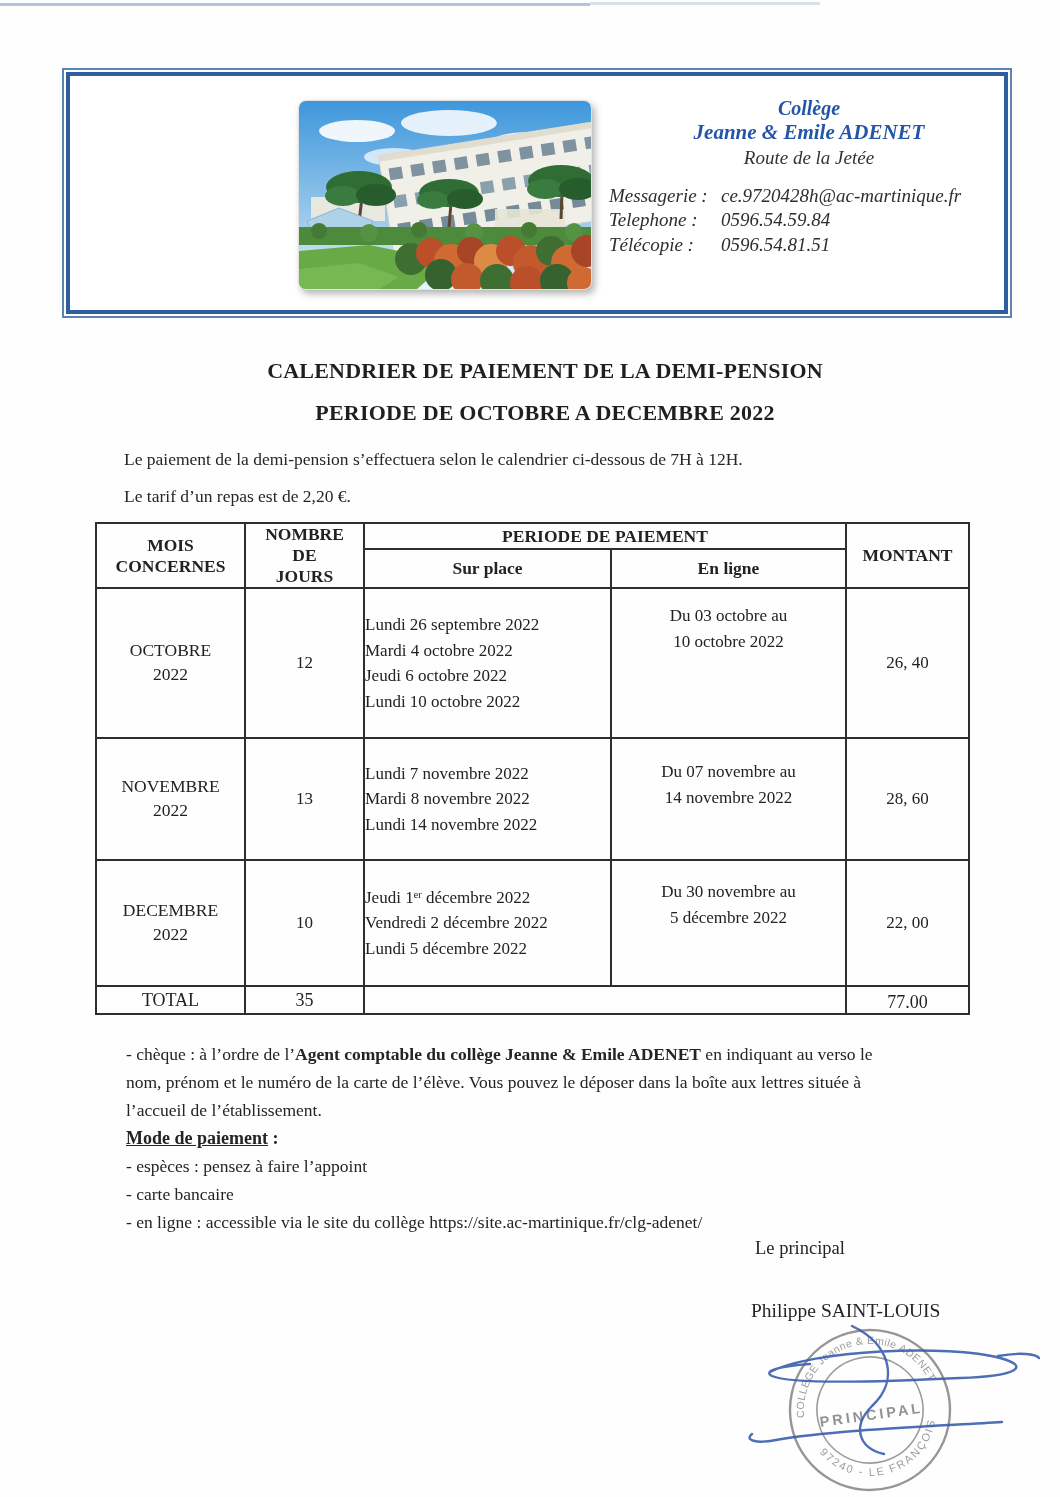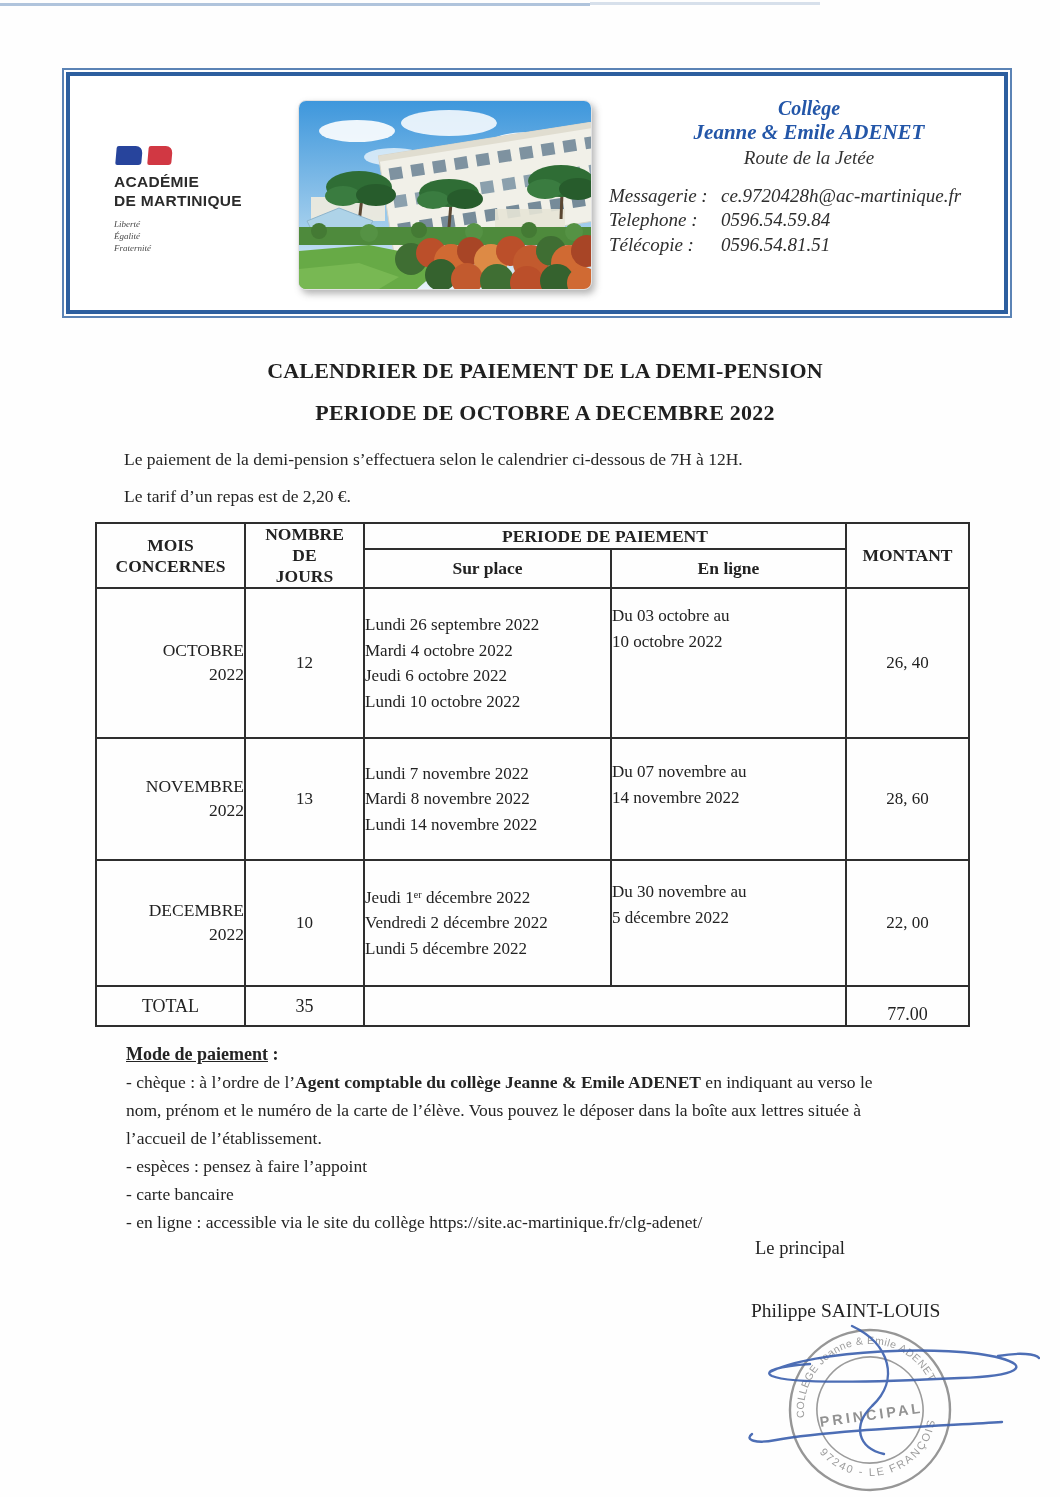--- a/index.html
+++ b/index.html
@@ -37,24 +37,24 @@
   .title-line{position:absolute;left:30px;width:1030px;text-align:center;font-weight:bold;font-size:22px;letter-spacing:.2px;color:#1f1f1f;}
   .t1{top:358px;} .t2{top:400px;}
   .para{position:absolute;left:124px;font-size:17.5px;color:#262626;}
   .p1{top:449px;} .p2{top:486px;}
 
   
   table.paytable{position:absolute;left:95px;top:522px;width:873px;border-collapse:collapse;table-layout:fixed;font-size:17px;color:#222;}
   .paytable th,.paytable td{border:2px solid #2e2e2e;padding:0;}
   .paytable th{font-size:17.5px;font-weight:bold;text-align:center;vertical-align:middle;}
   .pre{white-space:pre-line;}
-  .cell-mois{text-align:right;vertical-align:middle;font-size:17.5px;line-height:1.35;margin-left:16px;}
+  .cell-mois{text-align:center;vertical-align:middle;font-size:17.5px;line-height:1.35;margin-left:16px;}
   .cell-jours{text-align:center;vertical-align:middle;}
   .cell-dates{vertical-align:middle;padding:8px 6px 8px 14px;line-height:1.5;}
-  .cell-enligne{vertical-align:top;line-height:1.5;}
+  .cell-enligne{text-align:center;vertical-align:top;line-height:1.5;}
   .cell-montant{text-align:center;vertical-align:middle;}
   .row-total td{font-size:18px;}
   .total-label{text-align:center;}
   .total-jours{text-align:center;border-radius:19px;}
   .total-montant{text-align:center;vertical-align:bottom;padding-bottom:2px;}
 
   
   .modes{position:absolute;left:126px;top:1040px;width:782px;font-size:17.5px;line-height:28px;color:#242424;}
   .modes-heading{font-weight:bold;text-decoration:underline;font-size:18px;}
   .modes-heading-colon{font-weight:bold;font-size:18px;}
@@ -69,35 +69,20 @@
 <body>
 
 <div class="page">
 
   <div class="scan-line-a"></div>
   <div class="scan-line-b"></div>
 
   <div class="frame">
     <div class="frame-inner"></div>
 
-    <div class="academy">
-      <div class="flag">
-        <div class="flag-b"></div>
-        <div class="flag-r"></div>
-      </div>
-      <div class="academy-name">
-        <div>ACADÉMIE</div>
-        <div>DE MARTINIQUE</div>
-      </div>
-      <div class="motto">
-        <div>Liberté</div>
-        <div>Égalité</div>
-        <div>Fraternité</div>
-      </div>
-    </div>
 
     <div class="photo">
       <svg width="292" height="188" viewBox="0 0 292 188">
         <defs>
           <linearGradient id="sky" x1="0" y1="0" x2="0" y2="1">
             <stop offset="0" stop-color="#3e97dc"></stop>
             <stop offset="0.65" stop-color="#9fccec"></stop>
             <stop offset="1" stop-color="#e8f3fa"></stop>
           </linearGradient>
         </defs>
@@ -249,35 +234,35 @@
       <td class="cell-dates">
         <div>Jeudi 1ᵉʳ décembre 2022</div>
         <div>Vendredi 2 décembre 2022</div>
         <div>Lundi 5 décembre 2022</div>
       </td>
       <td class="cell-enligne pre" style="padding-top:18px">Du 30 novembre au
 5 décembre 2022</td>
       <td class="cell-montant">22, 00</td>
     </tr>
 
-    <tr class="row-total" style="height:40px">
+    <tr class="row-total" style="height:28px">
       <td class="total-label">TOTAL</td>
       <td class="total-jours">35</td>
       <td colspan="2"></td>
       <td class="total-montant">77.00</td>
     </tr>
   </tbody>
     </table>
 
   <div class="modes">
     <div>
+      <span>- chèque : à l’ordre de l’</span><span class="bold">Agent comptable du collège Jeanne &amp; Emile ADENET</span><span> en indiquant au verso le nom, prénom et le numéro de la carte de l’élève. Vous pouvez le déposer dans la boîte aux lettres située à l’accueil de l’établissement.</span>
+    </div>
+    <div>
       <span class="modes-heading">Mode de paiement</span><span class="modes-heading-colon"> :</span>
-    </div>
-    <div>
-      <span>- chèque : à l’ordre de l’</span><span class="bold">Agent comptable du collège Jeanne &amp; Emile ADENET</span><span> en indiquant au verso le nom, prénom et le numéro de la carte de l’élève. Vous pouvez le déposer dans la boîte aux lettres située à l’accueil de l’établissement.</span>
     </div>
     <div>- espèces : pensez à faire l’appoint</div>
     <div>- carte bancaire</div>
     <div>- en ligne : accessible via le site du collège https://site.ac-martinique.fr/clg-adenet/</div>
   </div>
 
   <div class="sig-role">Le principal</div>
   <div class="sig-name">Philippe SAINT-LOUIS</div>
 
   <div class="stamp-wrap">

